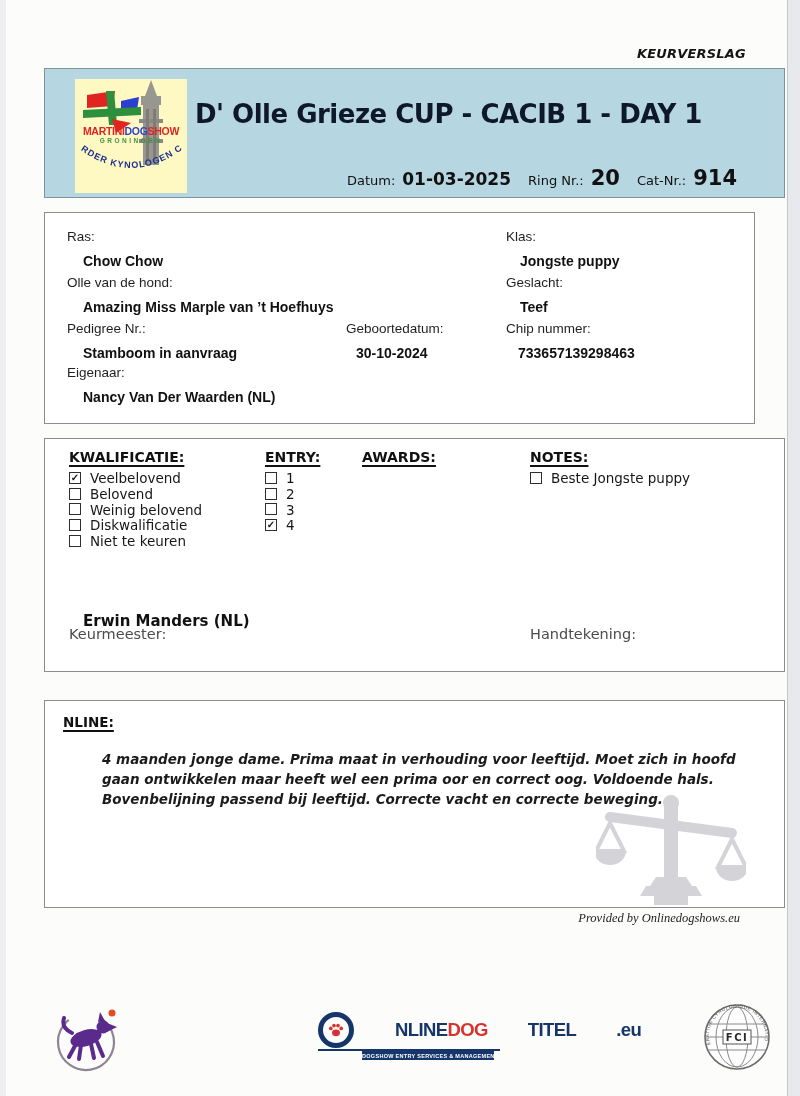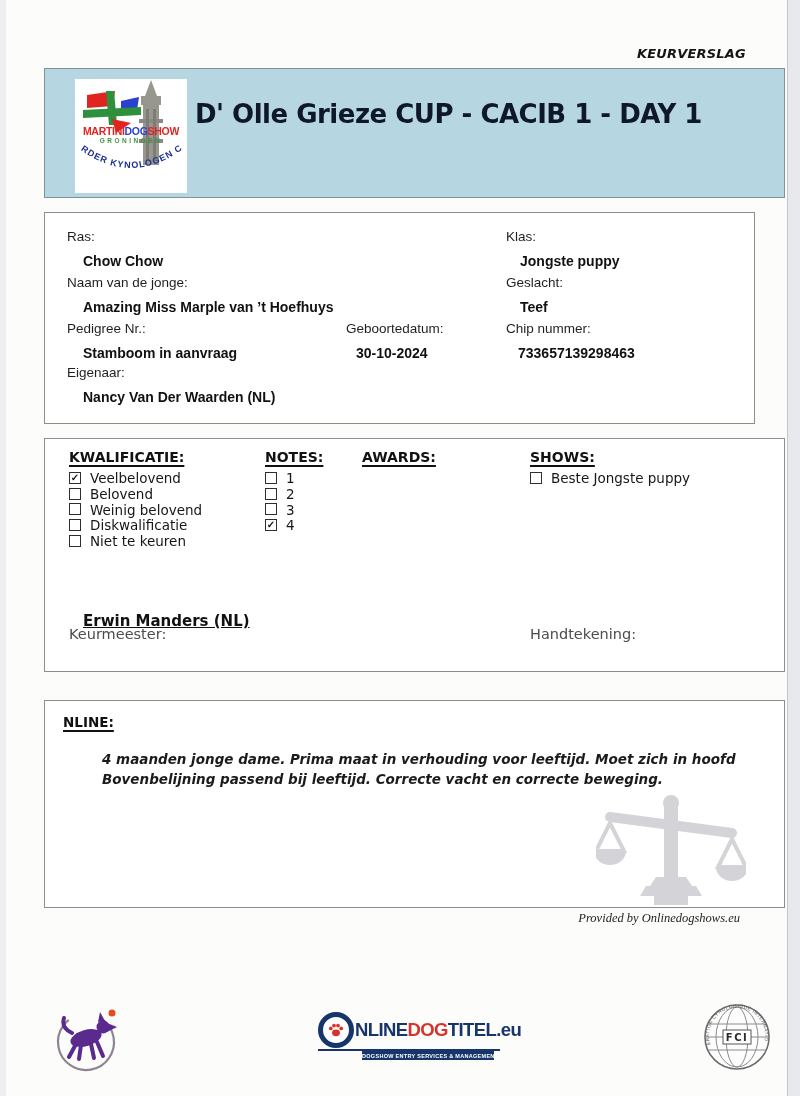--- a/index.html
+++ b/index.html
@@ -7,21 +7,21 @@
   #page{position:relative;width:800px;height:1096px;background:#fcfcfb;overflow:hidden;margin:0;}
   #page::before{content:"";position:absolute;left:0;top:0;width:6px;height:1096px;background:#edeef1;}
   #page::after{content:"";position:absolute;right:0;top:0;width:12px;height:1096px;background:#e8e9ed;border-left:1px solid #c6c6cd;}
   .abs{position:absolute;}
 
   
   .keurverslag{top:46px;right:54px;font:italic bold 13px "DejaVu Sans",sans-serif;color:#141414;letter-spacing:.2px;}
 
   
   .header-box{left:44px;top:68px;width:741px;height:130px;background:var(--header-bg,#b6d6e2);border:1px solid #7f929c;box-sizing:border-box;}
-  .logo-box{left:30px;top:10px;width:112px;height:114px;background:#ffffff;overflow:hidden;}
+  .logo-box{left:30px;top:10px;width:112px;height:114px;background:#fef9c3;overflow:hidden;}
   .logo-art{left:0;top:0;width:112px;height:114px;}
   .martini-text{left:0;top:46px;width:112px;text-align:center;font:bold 10.5px "Liberation Sans",sans-serif;letter-spacing:-.3px;white-space:nowrap;}
   .martini-red{color:#e02420;} .martini-blue{color:#2b3fd0;}
   .groningen{left:0;top:58px;width:112px;text-align:center;font:bold 6.5px "Liberation Sans",sans-serif;color:#3f9440;letter-spacing:2.5px;}
   .club-arc{left:0;top:62px;width:112px;height:50px;}
   .header-title{left:150px;right:16px;top:30px;text-align:left;font:bold 26px "DejaVu Sans",sans-serif;color:#0f172a;letter-spacing:-.5px;}
   .datum-row{right:47px;bottom:7px;display:flex;align-items:baseline;color:#111;}
   .dl{font:13px "DejaVu Sans",sans-serif;}
   .dv{font:bold 17px "DejaVu Sans",sans-serif;margin-left:7px;}
   .dv-big{font:bold 21px "DejaVu Sans",sans-serif;margin-left:7px;}
@@ -34,36 +34,36 @@
   .notes-box{left:44px;top:700px;width:741px;height:208px;}
 
   .lab{font:13.5px "Liberation Sans",sans-serif;color:#1f1f1f;white-space:nowrap;}
   .val{font:bold 14px "Liberation Sans",sans-serif;color:#111;white-space:nowrap;}
 
   .sec-head{font:bold 14px "DejaVu Sans",sans-serif;color:#111;text-decoration:underline;text-underline-offset:3px;text-decoration-thickness:1.5px;white-space:nowrap;}
   .check-row{display:flex;align-items:center;height:15.8px;}
   .cb{width:10px;height:10px;border:1.6px solid #2e2e2e;display:inline-flex;align-items:center;justify-content:center;font-size:10px;font-weight:bold;line-height:1;color:#111;margin-right:9px;flex:0 0 auto;background:#fff;}
   .cb-label{font:13.5px "DejaVu Sans",sans-serif;color:#161616;white-space:nowrap;}
   .judge-lab{font:14.5px "DejaVu Sans",sans-serif;color:#4c4c4c;margin-top:34px;}
-  .judge-val{font:bold 15px "DejaVu Sans",sans-serif;color:#111;text-decoration:underline;}
+  .judge-val{font:bold 15px "DejaVu Sans",sans-serif;color:#111;}
 
   .notes-head{font:bold 13.5px "DejaVu Sans",sans-serif;color:#111;text-decoration:underline;text-underline-offset:3px;text-decoration-thickness:1.5px;}
   .notes-text{left:57px;top:48px;width:650px;}
   .note-line{font:italic bold 13.5px "DejaVu Sans",sans-serif;color:#1b1b1b;line-height:20px;white-space:nowrap;}
   .scales{right:38px;bottom:2px;}
 
   .provided{right:60px;top:911px;font:italic 12.5px "Liberation Serif",serif;color:#222;}
 
   
   .dog-logo{left:48px;top:1002px;}
   .ods-logo{left:318px;top:1012px;width:182px;}
   .ods-row{display:flex;align-items:center;}
   .ods-circle{width:26px;height:26px;border:5px solid #16356b;border-radius:50%;background:#fff;display:flex;align-items:center;justify-content:center;flex:0 0 auto;}
   .ods-text{font:bold 18.5px "Liberation Sans",sans-serif;letter-spacing:-.6px;white-space:nowrap;margin-left:1px;}
-  .ods-navy{color:#16356b;} .ods-red{color:#d8322c;}
+  .ods-navy{color:#16356b;padding-left:40px;} .ods-red{color:#d8322c;}
   .ods-line{height:2px;background:#16356b;margin-top:1px;}
   .ods-bar{margin-left:44px;width:132px;background:#16356b;color:#fff;font:bold 5.5px "Liberation Sans",sans-serif;text-align:center;padding:2px 0 1px;letter-spacing:.3px;white-space:nowrap;}
   .fci-logo{left:702px;top:1002px;}
 </style>
 </head>
 <body>
 
 <div id="page">
 
   <div class="abs keurverslag">KEURVERSLAG</div>
@@ -93,49 +93,59 @@
       <div class="abs martini-text"><span class="martini-red">MARTINI</span><span class="martini-blue">DOG</span><span class="martini-red">SHOW</span></div>
       <div class="abs groningen">GRONINGEN</div>
       <svg class="abs club-arc" viewBox="0 0 112 50">
         <path id="clubArc" d="M 4,8 Q 56,46 108,8" fill="none"></path>
         <text font-family="Liberation Sans, sans-serif" font-size="9" font-weight="bold" fill="#1a2f8f" letter-spacing="1">
           <textPath href="#clubArc" startOffset="50%" text-anchor="middle">NOORDER KYNOLOGEN CLUB</textPath>
         </text>
       </svg>
     </div>
     <div class="abs header-title">D' Olle Grieze CUP - CACIB 1 - DAY 1</div>
+    <div class="abs datum-row">
+      <span class="dl">Datum:</span>
+      <span class="dv">01-03-2025</span>
+      <span class="dgap"></span>
+      <span class="dl">Ring Nr.:</span>
+      <span class="dv-big">20</span>
+      <span class="dgap"></span>
+      <span class="dl">Cat-Nr.:</span>
+      <span class="dv-big">914</span>
+    </div>
   </div>
 
   <div class="abs frame info-box">
     <span class="abs lab" style="left:22px;top:16px">Ras:</span>
     <span class="abs val" style="left:38px;top:40px">Chow Chow</span>
     <span class="abs lab" style="left:461px;top:16px">Klas:</span>
     <span class="abs val" style="left:475px;top:40px">Jongste puppy</span>
 
-    <span class="abs lab" style="left:22px;top:62px">Naam van de jonge:</span>
+    <span class="abs lab" style="left:22px;top:62px">Olle van de hond:</span>
     <span class="abs val" style="left:38px;top:86px">Amazing Miss Marple van ’t Hoefhuys</span>
     <span class="abs lab" style="left:461px;top:62px">Geslacht:</span>
     <span class="abs val" style="left:475px;top:86px">Teef</span>
 
     <span class="abs lab" style="left:22px;top:108px">Pedigree Nr.:</span>
     <span class="abs val" style="left:38px;top:132px">Stamboom in aanvraag</span>
     <span class="abs lab" style="left:301px;top:108px">Geboortedatum:</span>
     <span class="abs val" style="left:311px;top:132px">30-10-2024</span>
     <span class="abs lab" style="left:461px;top:108px">Chip nummer:</span>
     <span class="abs val" style="left:473px;top:132px">733657139298463</span>
 
     <span class="abs lab" style="left:22px;top:152px">Eigenaar:</span>
     <span class="abs val" style="left:38px;top:176px">Nancy Van Der Waarden (NL)</span>
   </div>
 
   <div class="abs frame kwal-box">
     <span class="abs sec-head" style="left:24px;top:10px">KWALIFICATIE:</span>
-    <span class="abs sec-head" style="left:220px;top:10px">NOTES:</span>
+    <span class="abs sec-head" style="left:220px;top:10px">ENTRY:</span>
     <span class="abs sec-head" style="left:317px;top:10px">AWARDS:</span>
-    <span class="abs sec-head" style="left:485px;top:10px">SHOWS:</span>
+    <span class="abs sec-head" style="left:485px;top:10px">NOTES:</span>
 
     <div class="abs" style="left:24px;top:31px">
         <div class="check-row">
           <span class="cb">✓</span>
           <span class="cb-label">Veelbelovend</span>
         </div>
         <div class="check-row">
           <span class="cb"></span>
           <span class="cb-label">Belovend</span>
         </div>
@@ -179,20 +189,21 @@
 
     <span class="abs judge-lab" style="left:24px;top:153px">Keurmeester:</span>
     <span class="abs judge-val" style="left:38px;top:173px">Erwin Manders (NL)</span>
     <span class="abs judge-lab" style="left:485px;top:153px">Handtekening:</span>
   </div>
 
   <div class="abs frame notes-box">
     <span class="abs notes-head" style="left:18px;top:13px">NLINE:</span>
     <div class="abs notes-text">
         <div class="note-line">4 maanden jonge dame. Prima maat in verhouding voor leeftijd. Moet zich in hoofd</div>
+        <div class="note-line">gaan ontwikkelen maar heeft wel een prima oor en correct oog. Voldoende hals.</div>
         <div class="note-line">Bovenbelijning passend bij leeftijd. Correcte vacht en correcte beweging.</div>
       </div>
     <svg class="abs scales" width="150" height="112" viewBox="0 0 150 112">
       <g fill="#d4d4d8" stroke="#d4d4d8">
         <circle cx="75" cy="10" r="8" stroke="none"></circle>
         <rect x="68" y="12" width="14" height="72" stroke="none"></rect>
         <line x1="14" y1="24" x2="136" y2="40" stroke-width="10" stroke-linecap="round"></line>
 
         <polygon points="14,30 0,58 28,58" fill="none" stroke-width="4"></polygon>
         <path d="M -2,58 A 16 14 0 0 0 30,58 Z" stroke="none"></path>

